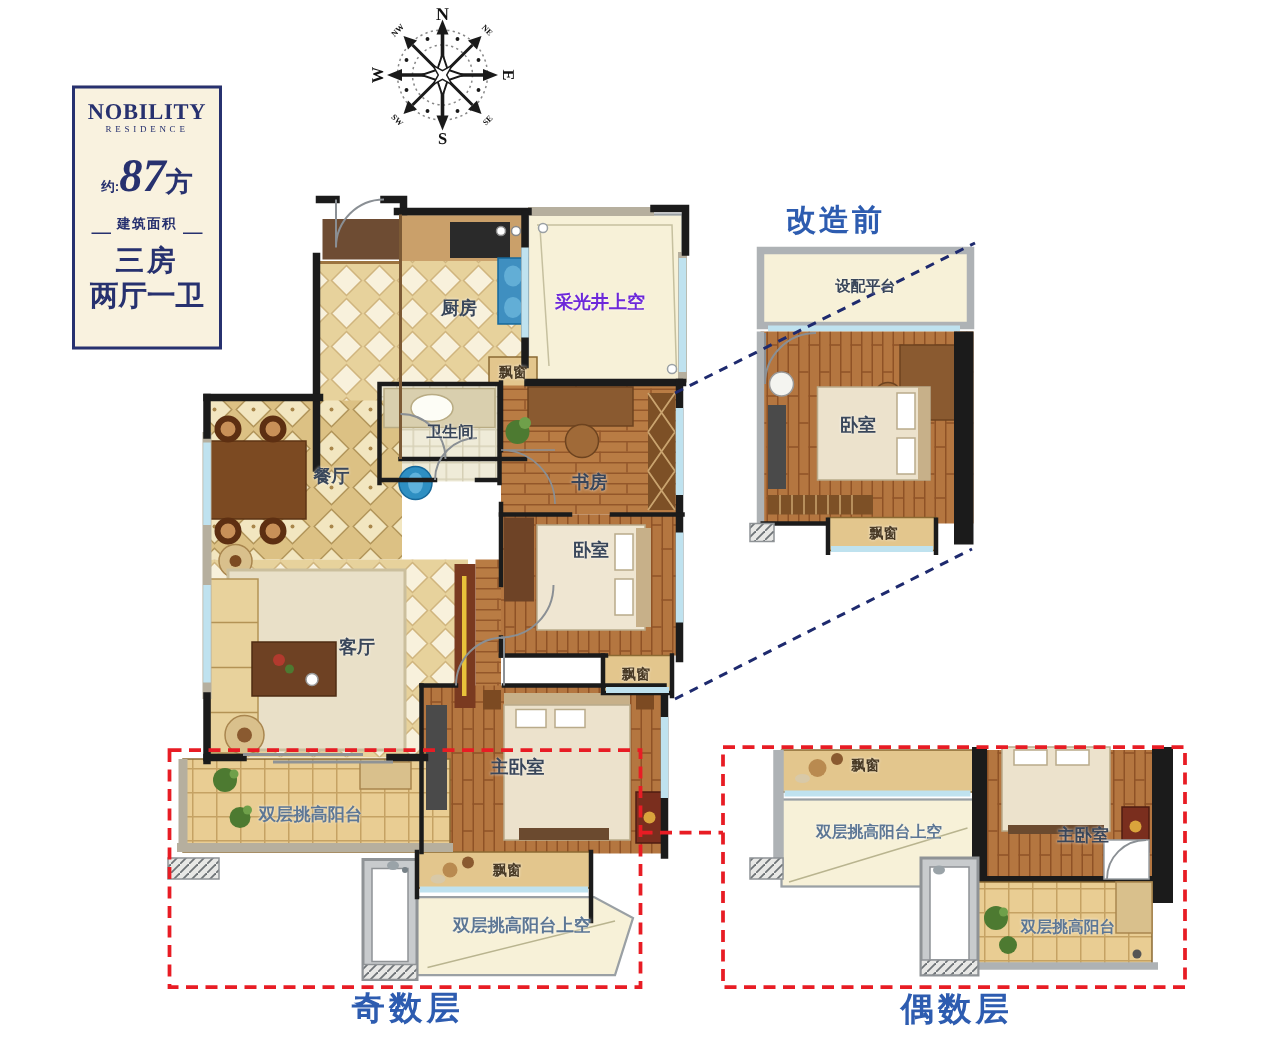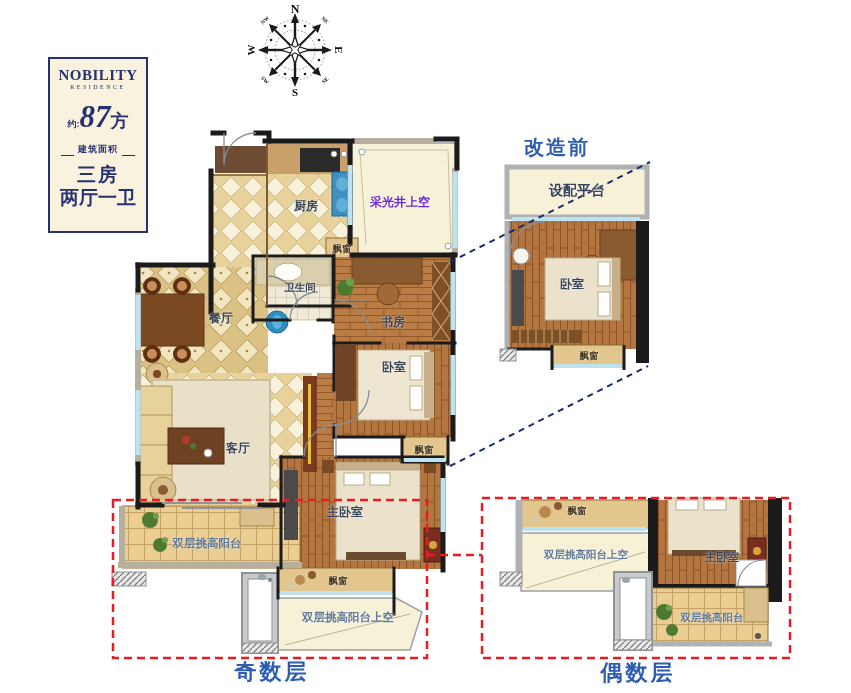--- a/index.html
+++ b/index.html
@@ -362,29 +362,29 @@
     <div class="layout-2">两厅一卫</div>
   </div>
 
   <div class="lbl room" style="left:306px;top:206px;">厨房</div>
   <div class="lbl room-gray" style="left:400px;top:202px;">采光井上空</div>
   <div class="lbl room-xs" style="left:342px;top:249px;">飘窗</div>
   <div class="lbl room" style="font-size:10.5px;left:300px;top:288px;">卫生间</div>
   <div class="lbl room" style="left:393px;top:322px;">书房</div>
   <div class="lbl room" style="left:394px;top:367px;">卧室</div>
   <div class="lbl room" style="left:221px;top:318px;">餐厅</div>
-  <div class="lbl room" style="left:238px;top:448px;">客厅</div>
+  <div class="lbl room" style="left:238px;top:432px;">客厅</div>
   <div class="lbl room" style="left:345px;top:512px;">主卧室</div>
   <div class="lbl room-xs" style="left:424px;top:450px;">飘窗</div>
   <div class="lbl room-blue" style="left:207px;top:543px;">双层挑高阳台</div>
   <div class="lbl room-xs" style="left:338px;top:581px;">飘窗</div>
   <div class="lbl room-blue" style="left:348px;top:617px;">双层挑高阳台上空</div>
 
   <div class="lbl inset-title" style="left:546px;top:147px;">改造前</div>
-  <div class="lbl room" style="font-size:14px;left:577px;top:191px;text-align:right;">设配平台</div>
+  <div class="lbl room" style="font-size:10px;left:577px;top:191px;text-align:right;">设配平台</div>
   <div class="lbl room" style="left:572px;top:284px;">卧室</div>
   <div class="lbl room-xs" style="left:589px;top:356px;">飘窗</div>
 
   <div class="lbl room-xs" style="left:577px;top:511px;">飘窗</div>
   <div class="lbl room-blue" style="font-size:10.5px;left:586px;top:555px;">双层挑高阳台上空</div>
   <div class="lbl room" style="font-size:11.5px;left:722px;top:557px;">主卧室</div>
   <div class="lbl room-blue" style="font-size:10.5px;left:712px;top:618px;">双层挑高阳台</div>
 
   <div class="lbl floor-caption" style="left:272px;top:672px;font-family:Liberation Mono, monospace;">奇数层</div>
   <div class="lbl floor-caption" style="left:638px;top:673px;">偶数层</div>

